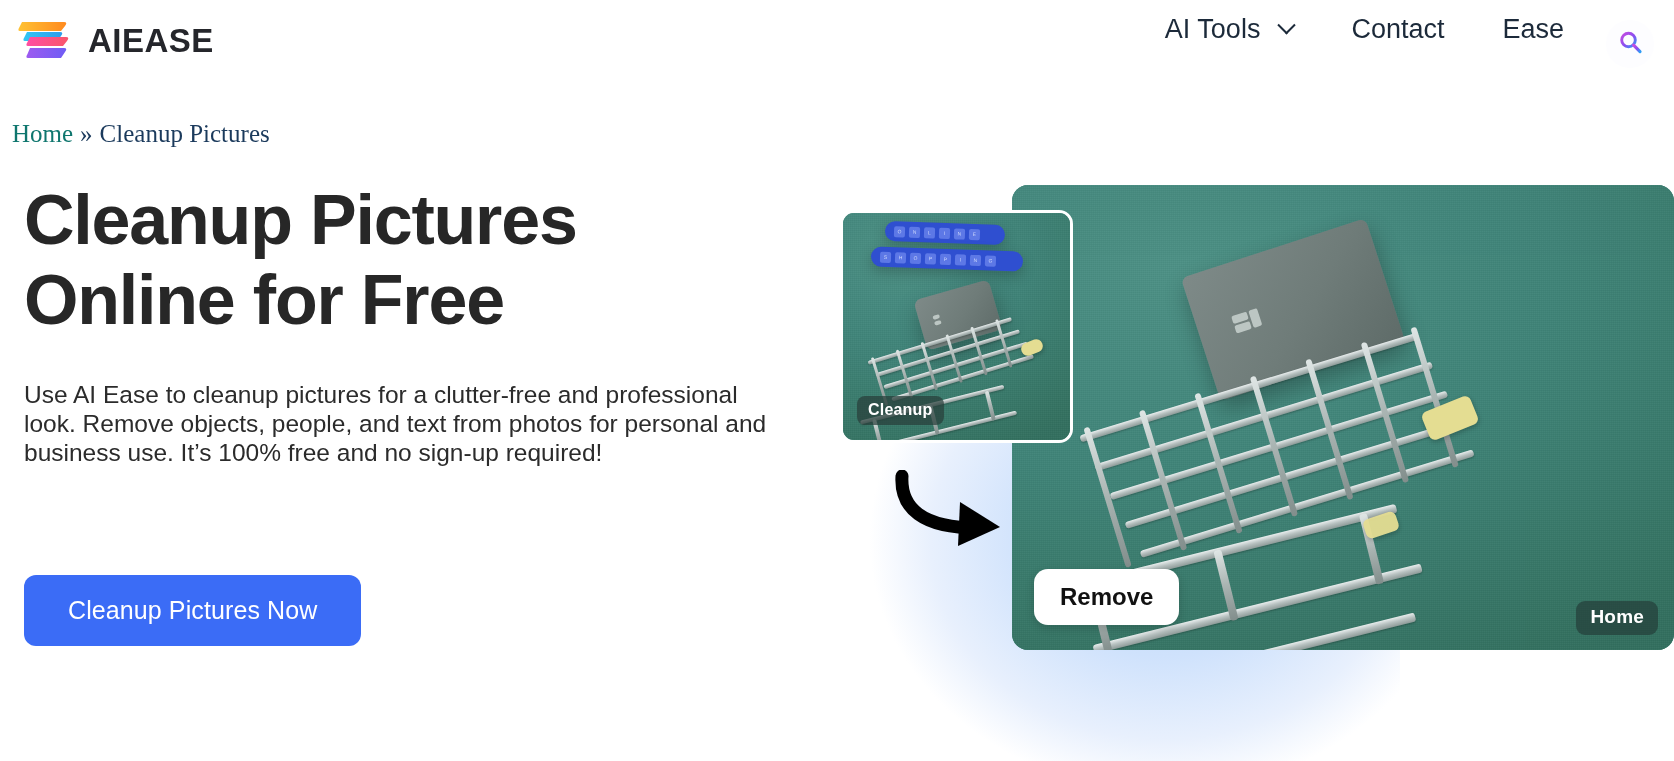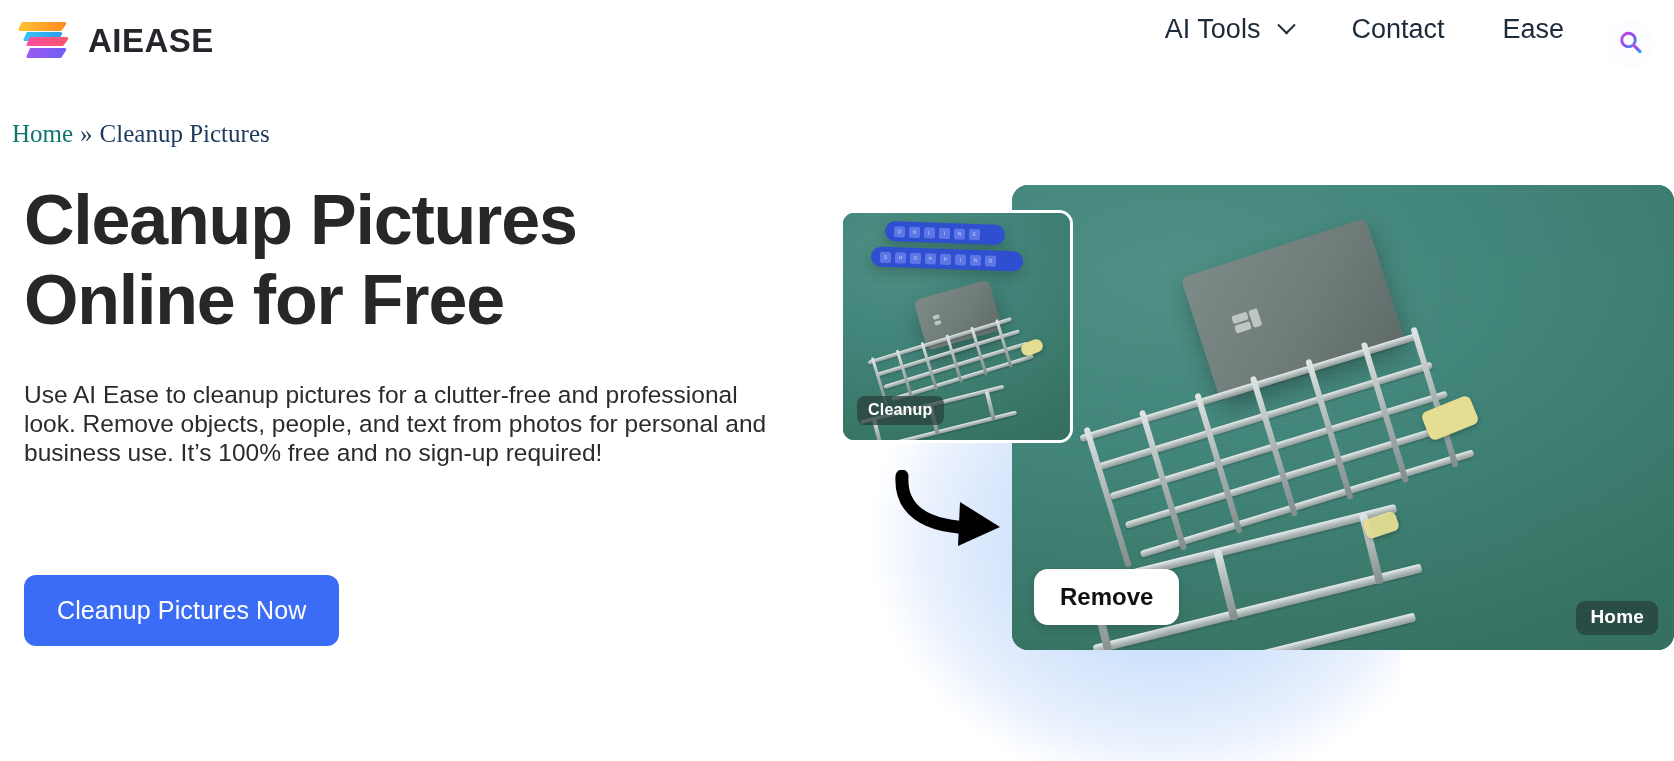--- a/index.html
+++ b/index.html
@@ -123,21 +123,21 @@
     line-height: 29px;
     color: #2b2b2b;
     font-family: "Liberation Sans", sans-serif;
     width: 760px;
   }
   .cta-btn {
     position: absolute;
     left: 0;
     top: 395px;
     height: 71px;
-    padding: 0 33px;
+    padding: 0 44px;
     border: none;
     border-radius: 12px;
     background: #3b6cf6;
     color: #ffffff;
     font-size: 25px;
     font-family: "Liberation Sans", sans-serif;
     font-weight: 500;
     cursor: pointer;
     display: flex;
     align-items: center;

